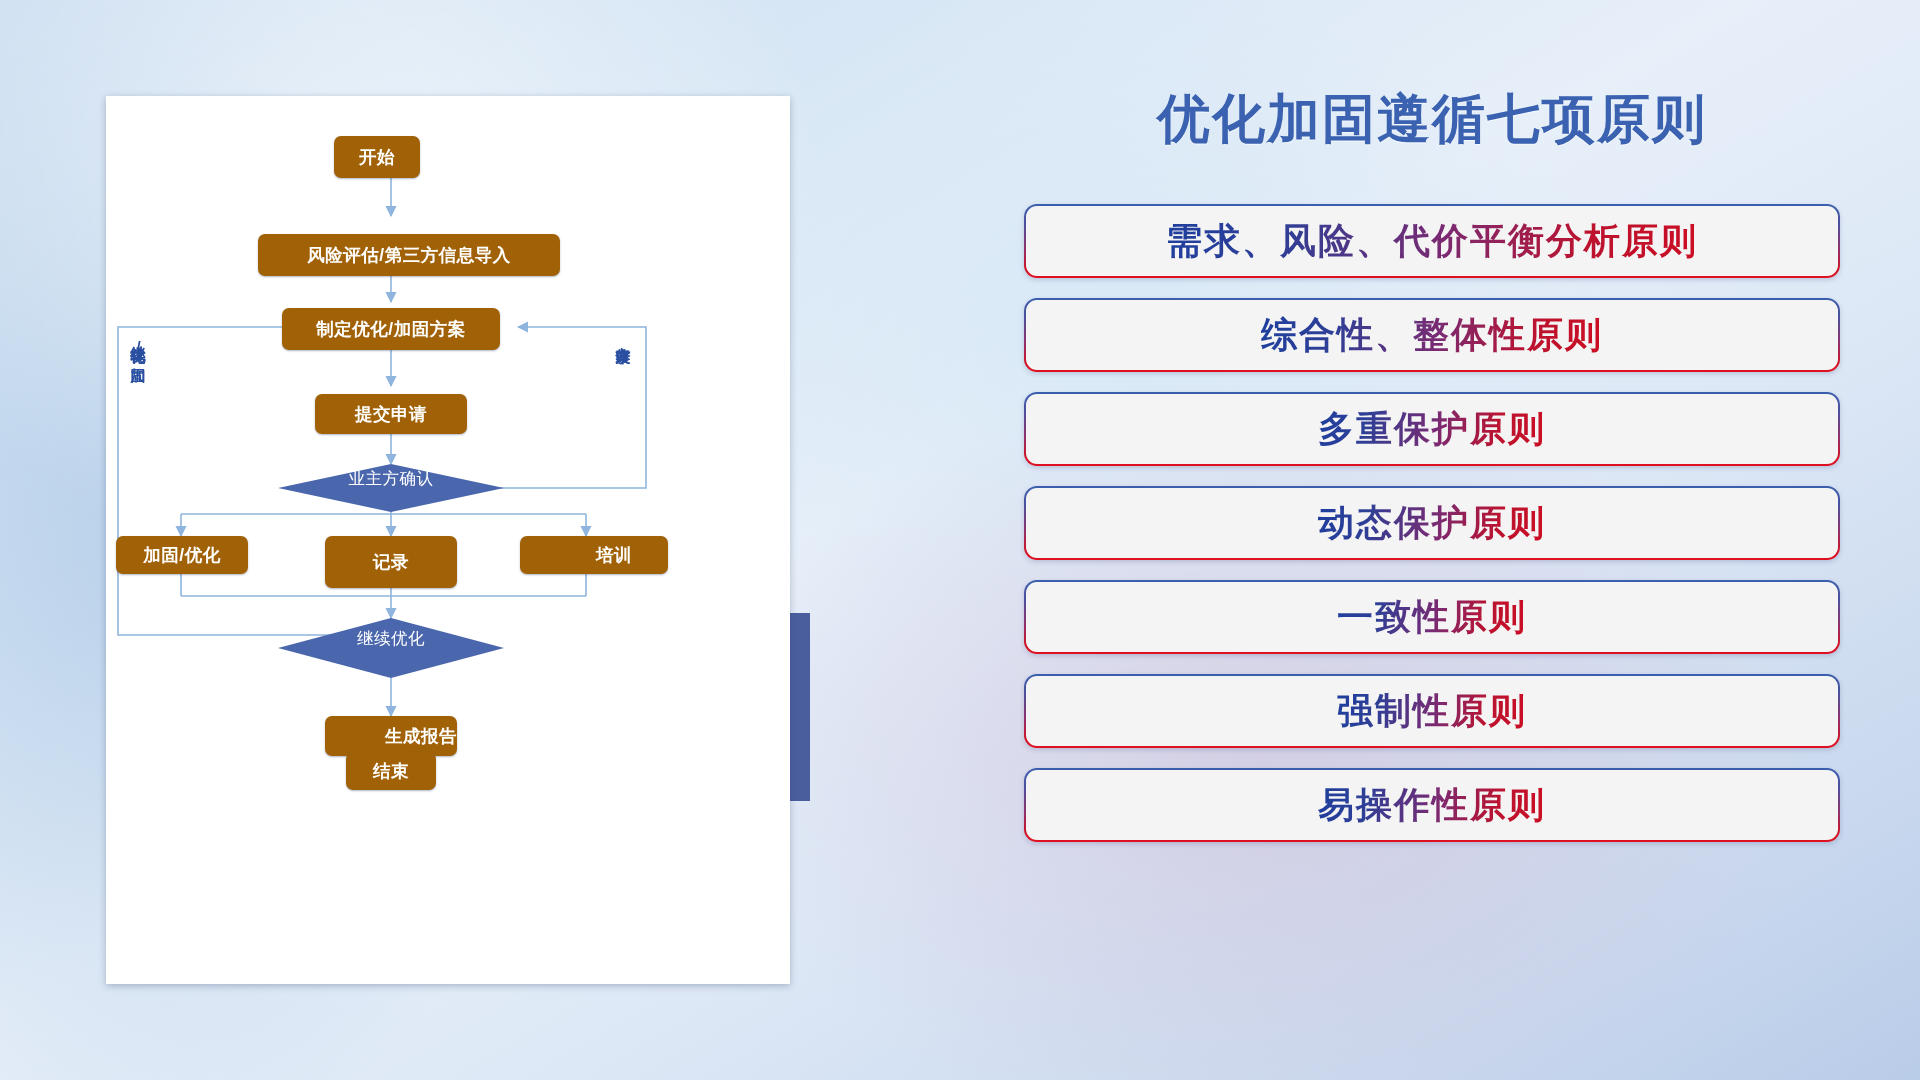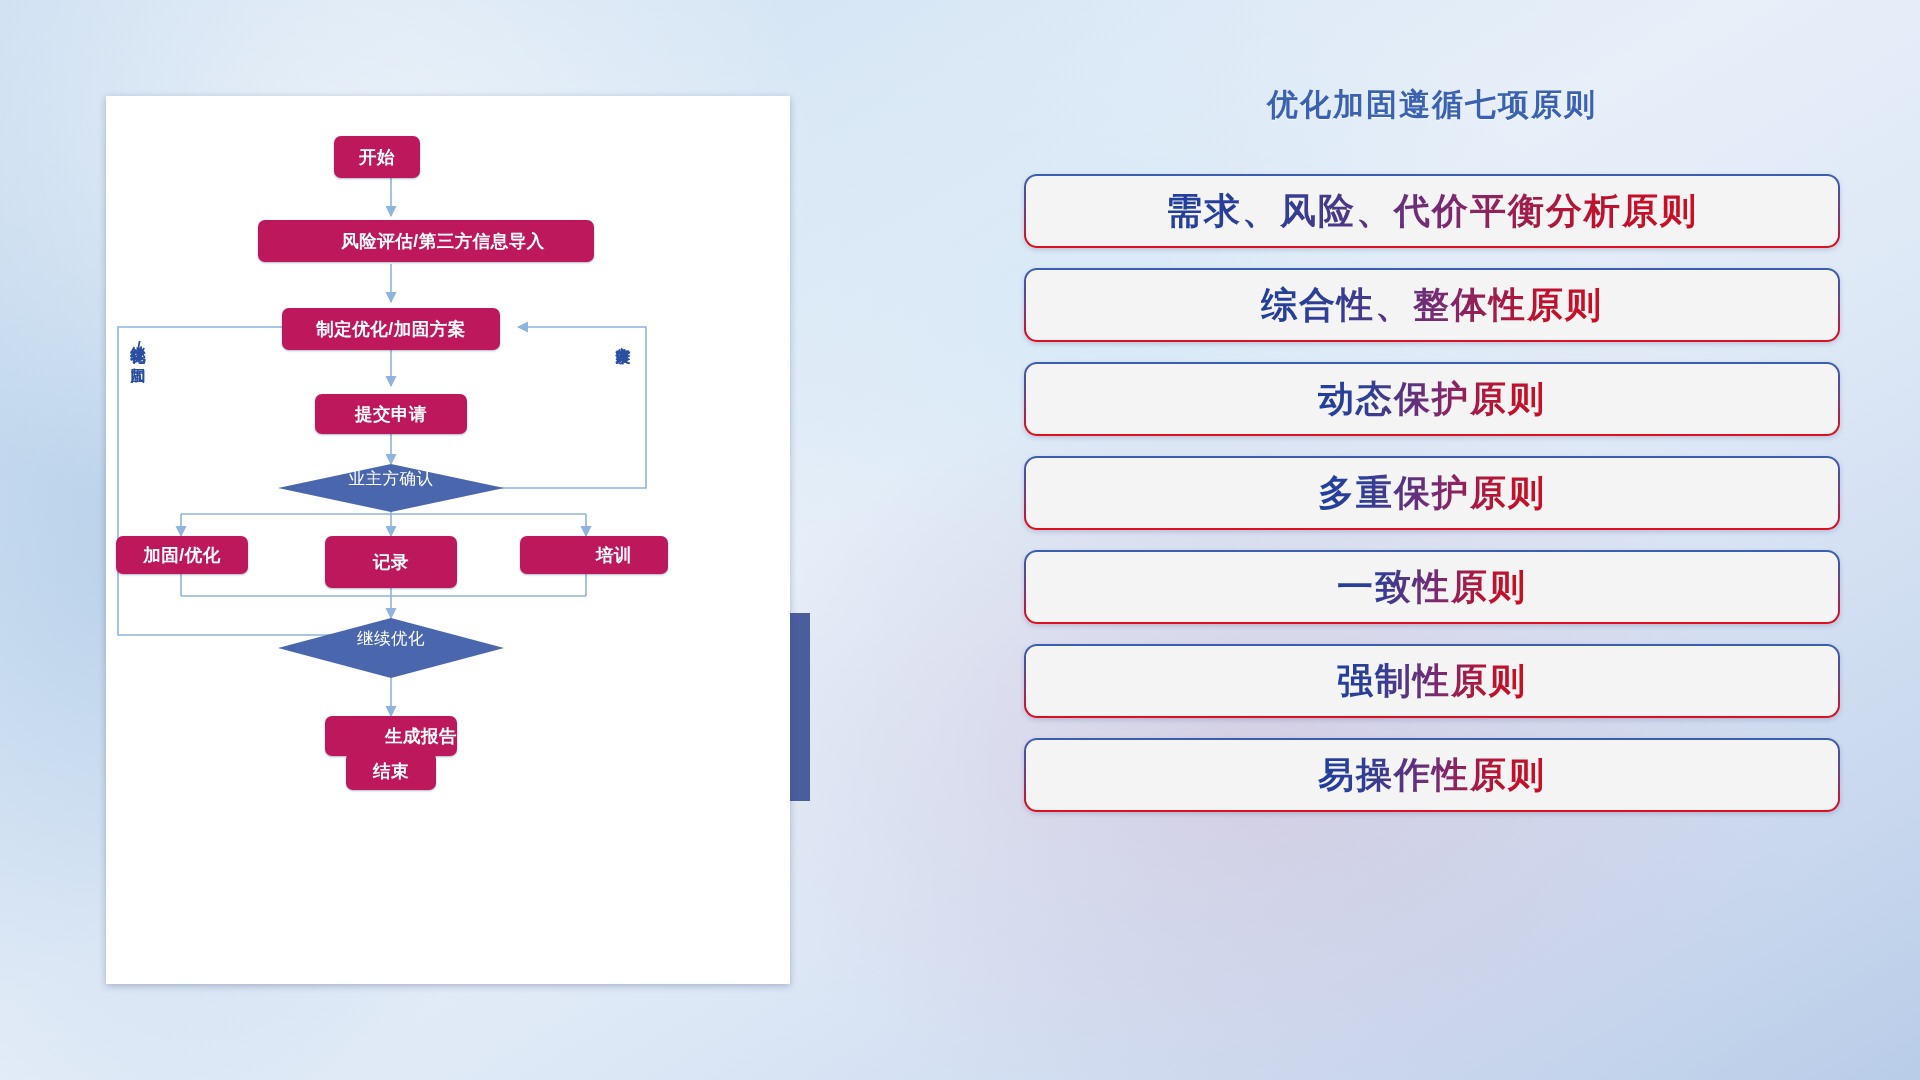--- a/index.html
+++ b/index.html
@@ -60,21 +60,21 @@
     position: relative;
     width: 100%;
     height: 100%;
   }
 
   .chart-svg { position: absolute; left: 0; top: 0; }
 
   
   .node {
     position: absolute;
-    background: #be185d;
+    background: #a16207;
     border-radius: 7px;
     color: #ffffff;
     font-size: 17.5px;
     font-weight: bold;
     display: flex;
     align-items: center;
     justify-content: center;
     letter-spacing: 0.5px;
     box-shadow: 0 1px 2px rgba(30,50,100,0.35);
     white-space: nowrap;
@@ -112,21 +112,21 @@
   .principles {
     position: absolute;
     left: 1024px;
     top: 84px;
     width: 816px;
     z-index: 3;
   }
 
   .principles-title {
     text-align: center;
-    font-size: 31px;
+    font-size: 53px;
     font-weight: bold;
     color: #3a62b0;
     letter-spacing: 2px;
     margin: 0 0 48px 0;
     text-shadow: 0 1px 1px rgba(255,255,255,0.7);
   }
 
   .card-list { display: block; }
 
   .p-card {
@@ -215,21 +215,21 @@
 
         <polygon points="285,368 398,392 285,416 172,392" fill="#4a67ae"></polygon>
 
         <polygon points="285,522 398,552 285,582 172,552" fill="#4a67ae"></polygon>
       </svg>
 
       <div class="node" style="left:228px; top:40px; width:86px; height:42px;">
         <span>开始</span>
       </div>
 
-      <div class="node" style="left:152px; top:124px; width:302px; height:42px;padding-left:34px;">
+      <div class="node" style="left:152px; top:138px; width:302px; height:42px;">
         <span>风险评估/第三方信息导入</span>
       </div>
 
       <div class="node" style="left:176px; top:212px; width:218px; height:42px;">
         <span>制定优化/加固方案</span>
       </div>
 
       <div class="node" style="left:209px; top:298px; width:152px; height:40px;">
         <span>提交申请</span>
       </div>
@@ -286,27 +286,27 @@
       </div>
 
       <div class="p-card">
         <div class="p-card-inner">
           <span class="p-card-text">综合性、整体性原则</span>
         </div>
       </div>
 
       <div class="p-card">
         <div class="p-card-inner">
+          <span class="p-card-text">多重保护原则</span>
+        </div>
+      </div>
+
+      <div class="p-card">
+        <div class="p-card-inner">
           <span class="p-card-text">动态保护原则</span>
-        </div>
-      </div>
-
-      <div class="p-card">
-        <div class="p-card-inner">
-          <span class="p-card-text">多重保护原则</span>
         </div>
       </div>
 
       <div class="p-card">
         <div class="p-card-inner">
           <span class="p-card-text">一致性原则</span>
         </div>
       </div>
 
       <div class="p-card">

